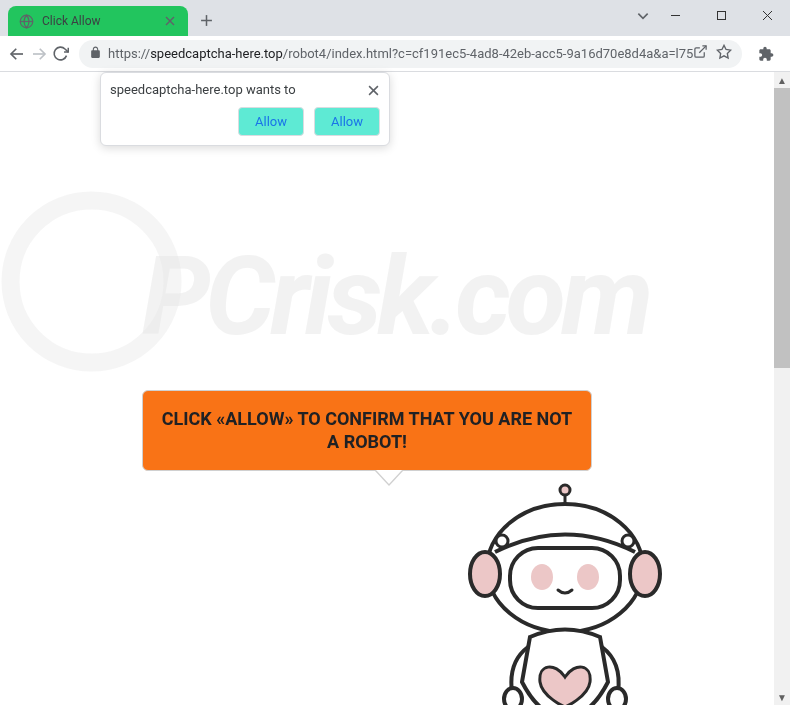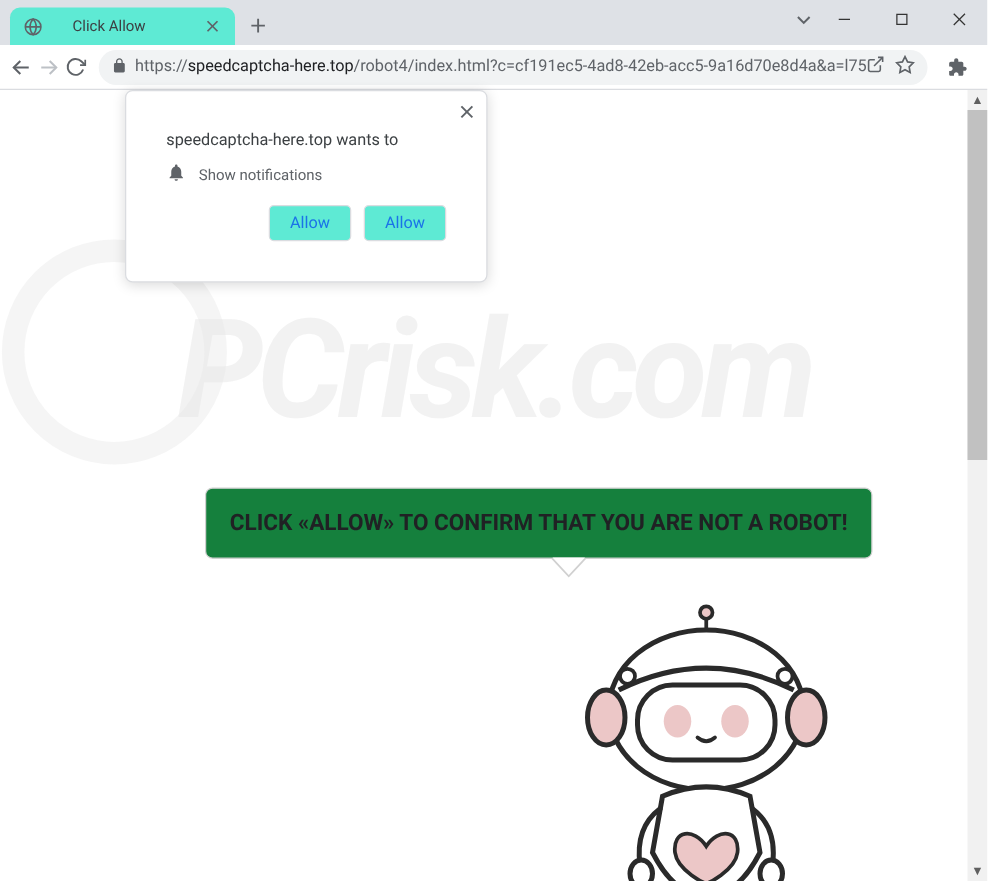--- a/index.html
+++ b/index.html
@@ -1,20 +1,20 @@
 <!DOCTYPE html>
 <html><head>
   <meta charset="utf-8">
   <style>
     * { margin: 0; padding: 0; box-sizing: border-box; font-family: -apple-system, BlinkMacSystemFont, "Segoe UI", Roboto, Arial, sans-serif; }
     body { width: 790px; height: 705px; background: #fff; overflow: hidden; position: relative; }
     
     
     .titlebar { height: 36px; background: #dee1e6; display: flex; align-items: flex-end; position: relative; }
-    .tab { background: #5eead4; height: 30px; margin-left: 8px; border-radius: 8px 8px 0 0; display: flex; align-items: center; padding: 0 10px; min-width: 180px; position: relative; gap: 16px; }
+    .tab { background: #22c55e; height: 30px; margin-left: 8px; border-radius: 8px 8px 0 0; display: flex; align-items: center; padding: 0 10px; min-width: 180px; position: relative; }
     .tab-favicon { width: 16px; height: 16px; margin-right: 8px; display: flex; align-items: center; justify-content: center; }
     .tab-title { font-size: 12px; color: #3c4043; flex: 1; }
     .tab-close { width: 16px; height: 16px; display: flex; align-items: center; justify-content: center; color: #5f6368; font-size: 14px; cursor: pointer; }
     .new-tab { width: 28px; height: 28px; display: flex; align-items: center; justify-content: center; color: #5f6368; font-size: 18px; cursor: pointer; margin-left: 4px; margin-bottom: 2px; }
     .window-controls { position: absolute; right: 0; top: 0; display: flex; height: 30px; }
     .win-btn { width: 46px; display: flex; align-items: center; justify-content: center; color: #555; cursor: pointer; }
     .win-chevron { position: absolute; right: 140px; top: 8px; color: #5f6368; }
     
     
     .toolbar { height: 36px; background: #fff; border-bottom: 1px solid #dadce0; display: flex; align-items: center; padding: 0 8px; gap: 4px; }
@@ -23,39 +23,39 @@
     .addr-bar { flex: 1; height: 28px; background: #f1f3f4; border-radius: 14px; display: flex; align-items: center; padding: 0 10px; margin: 0 6px; }
     .lock-icon { margin-right: 6px; color: #5f6368; }
     .url-text { font-size: 13px; color: #202124; flex: 1; white-space: nowrap; overflow: hidden; }
     .url-text .domain { color: #202124; }
     .url-text .path { color: #5f6368; }
     .addr-actions { display: flex; gap: 8px; color: #5f6368; }
     .toolbar-right { display: flex; gap: 6px; align-items: center; }
     .tb-icon { width: 28px; height: 28px; display: flex; align-items: center; justify-content: center; color: #5f6368; cursor: pointer; }
     
     
-    .perm-popup { position: absolute; top: 72px; left: 100px; width: 290px; background: #fff; border: 1px solid #dadce0; border-radius: 6px; box-shadow: 0 2px 10px rgba(0,0,0,0.15); padding: 32px; z-index: 100; }
+    .perm-popup { position: absolute; top: 72px; left: 100px; width: 290px; background: #fff; border: 1px solid #dadce0; border-radius: 6px; box-shadow: 0 2px 10px rgba(0,0,0,0.15); padding: 9px; z-index: 100; }
     .perm-title { font-size: 13px; color: #3c4043; margin-bottom: 10px; }
     .perm-row { display: flex; align-items: center; gap: 10px; margin-bottom: 14px; }
     .perm-bell { color: #5f6368; }
     .perm-text { font-size: 12px; color: #5f6368; }
     .perm-close { position: absolute; top: 10px; right: 10px; color: #5f6368; cursor: pointer; font-size: 14px; }
     .perm-btns { display: flex; justify-content: flex-end; gap: 10px; }
     .perm-btn { border: 1px solid #dadce0; background: #5eead4; color: #1a73e8; padding: 6px 16px; border-radius: 4px; font-size: 13px; cursor: pointer; }
     
     
     .content { position: absolute; top: 72px; left: 0; right: 16px; bottom: 0; background: #fff; }
     .scrollbar { position: absolute; right: 0; top: 72px; bottom: 0; width: 16px; background: #f1f1f1; }
     .scroll-thumb { position: absolute; top: 16px; width: 16px; height: 280px; background: #c1c1c1; }
     .scroll-arrow { position: absolute; width: 16px; height: 16px; display: flex; align-items: center; justify-content: center; color: #606060; font-size: 10px; }
     .scroll-arrow.up { top: 0; }
     .scroll-arrow.down { bottom: 0; }
     
     
-    .speech { position: absolute; top: 318px; left: 164px; width: 534px; background: #15803d; border: 1px solid #d0d0d0; border-radius: 6px; padding: 16px; text-align: center; }
+    .speech { position: absolute; top: 318px; left: 142px; width: 450px; background: #f97316; border: 1px solid #d0d0d0; border-radius: 6px; padding: 16px; text-align: center; }
     .speech::after { content: ''; position: absolute; bottom: -14px; left: 52%; width: 0; height: 0; border-left: 13px solid transparent; border-right: 13px solid transparent; border-top: 14px solid #fff; }
     .speech::before { content: ''; position: absolute; bottom: -16px; left: 52%; margin-left: -1px; width: 0; height: 0; border-left: 14px solid transparent; border-right: 14px solid transparent; border-top: 15px solid #d0d0d0; }
     .speech-text { font-size: 18px; font-weight: 700; color: #202124; line-height: 1.3; }
     
     
     .robot { position: absolute; top: 410px; left: 450px; width: 230px; height: 280px; }
     
     
     .watermark { position: absolute; top: 42%; left: 50%; transform: translate(-50%, -50%); font-size: 110px; font-weight: 700; font-style: italic; color: rgba(230,230,230,0.5); white-space: nowrap; pointer-events: none; z-index: 1; letter-spacing: -5px; }
     .watermark .wm-icon { position: absolute; left: -140px; top: -40px; width: 180px; height: 180px; border: 18px solid rgba(230,230,230,0.4); border-radius: 50%; }
@@ -215,25 +215,17 @@
 </div>
 
 <div class="perm-popup">
   <span class="perm-close">
     <svg width="11" height="11" viewBox="0 0 10 10" stroke="#5f6368" stroke-width="1.4">
         <line x1="1" y1="1" x2="9" y2="9"></line>
         <line x1="9" y1="1" x2="1" y2="9"></line>
       </svg>
   </span>
   <div class="perm-title">speedcaptcha-here.top wants to</div>
-  <div class="perm-row">
-    <span class="perm-bell">
-      <svg width="16" height="16" viewBox="0 0 24 24" fill="#5f6368">
-          <path d="M12 22c1.1 0 2-.9 2-2h-4c0 1.1.9 2 2 2zm6-6v-5c0-3.07-1.64-5.64-4.5-6.32V4c0-.83-.67-1.5-1.5-1.5s-1.5.67-1.5 1.5v.68C7.63 5.36 6 7.92 6 11v5l-2 2v1h16v-1l-2-2z"></path>
-        </svg>
-    </span>
-    <span class="perm-text">Show notifications</span>
-  </div>
   <div class="perm-btns">
     <button class="perm-btn">Allow</button>
     <button class="perm-btn">Allow</button>
   </div>
 </div>
 
 </body></html>

